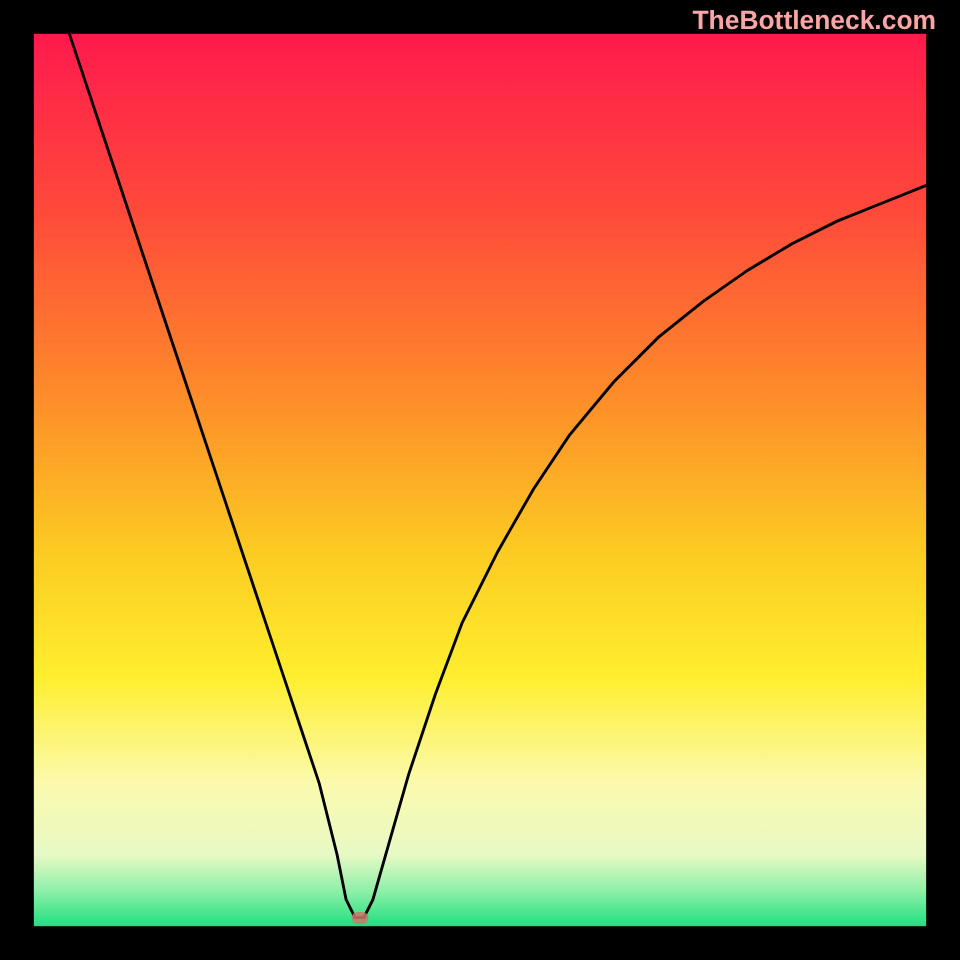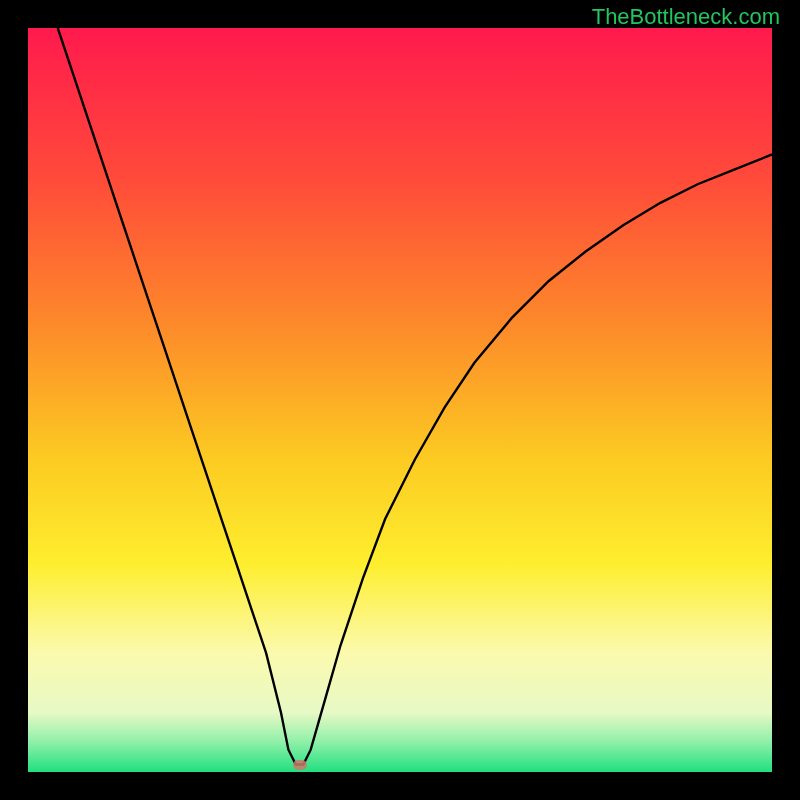--- a/index.html
+++ b/index.html
@@ -8,23 +8,23 @@
     height: 800px;
     background: #000;
     position: relative;
     font-family: Arial, sans-serif;
     overflow: hidden;
   }
   .watermark {
     position: absolute;
     top: 4px;
     right: 20px;
-    color: #22c55e;
+    color: #fca5a5;
     font-size: 22px;
-    font-weight: 400;
+    font-weight: 700;
     z-index: 10;
   }
   .frame {
     position: absolute;
     left: 28px;
     top: 28px;
     width: 744px;
     height: 744px;
     background: #000;
   }

